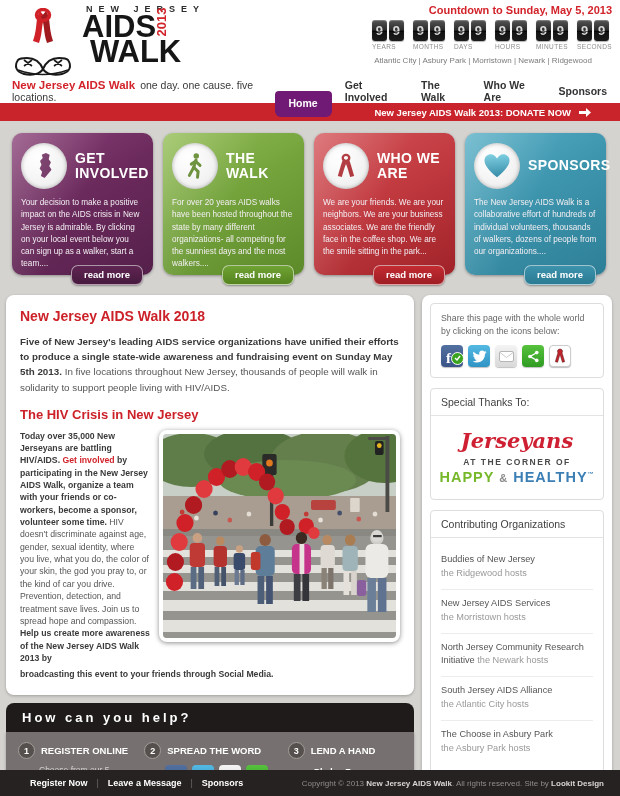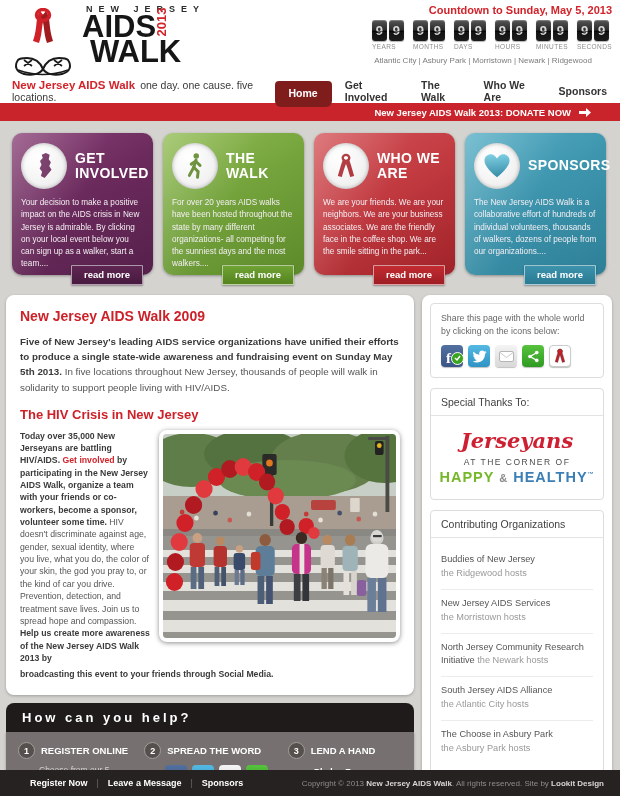--- a/index.html
+++ b/index.html
@@ -24,43 +24,43 @@
          justify-content:center;position:relative;box-shadow:inset 0 1px 1px rgba(255,255,255,.28),0 1px 1px rgba(0,0,0,.3);}
   .digit::after{content:"";position:absolute;left:0;right:0;top:50%;border-top:1px solid rgba(0,0,0,.55);}
   .cd-label{font-size:6.5px;color:#8d8d8d;letter-spacing:.4px;margin-top:2px;}
   .cd-locations{font-size:8px;color:#7b7b7b;margin-top:6px;text-align:center;}
   .navrow{position:absolute;left:0;right:0;bottom:0;height:25px;display:flex;align-items:center;
           justify-content:space-between;padding-left:12px;}
   .tagline{font-size:10.5px;color:#3a3a3a;}
   .tagline .brand{color:#d2232a;font-weight:bold;font-size:11.5px;margin-right:5px;}
   .nav{display:flex;align-items:center;height:100%;}
   .nav-item{font-size:10.5px;color:#333;font-weight:bold;padding:0 13px;cursor:pointer;}
-  .nav-item.active{background:#7f1d1d;color:#fff;border-radius:4px 4px 6px 6px;padding:6px 14px 8px;
-                   position:relative;top:3px;z-index:2;}
+  .nav-item.active{background:#701a75;color:#fff;border-radius:4px 4px 6px 6px;padding:6px 14px 8px;
+                   position:relative;top:13px;z-index:2;}
   
   .banner{background:#c9242b;height:18px;display:flex;align-items:center;justify-content:flex-end;
           padding-right:28px;color:#fff;font-size:9.5px;font-weight:bold;}
   .banner .arrow{margin-left:8px;display:inline-flex;}
   
   .boxes{display:flex;gap:10px;padding:12px 12px 0;}
   .fbox{width:141px;height:142px;border-radius:10px;position:relative;color:#fff;padding:9px;
         box-sizing:border-box;box-shadow:0 1px 3px rgba(0,0,0,.35);}
   .fbox::before{content:"";position:absolute;inset:0;border-radius:10px;
         background:linear-gradient(115deg,rgba(255,255,255,.22),rgba(255,255,255,0) 48%);pointer-events:none;}
   .fb-purple{background:linear-gradient(150deg,#8a4278,#6b2a5c 45%,#55204b);}
   .fb-green{background:linear-gradient(150deg,#93bd55,#74a33c 45%,#5d8a2a);}
   .fb-red{background:linear-gradient(150deg,#d4555a,#c13a40 45%,#a02329);}
   .fb-teal{background:linear-gradient(150deg,#57aec6,#3d95ad 45%,#2d7f97);}
   .fbox-head{display:flex;align-items:center;gap:8px;min-height:48px;}
   .fbox-icon{width:46px;height:46px;border-radius:50%;flex:none;display:flex;align-items:center;
         justify-content:center;background:radial-gradient(circle at 35% 30%,#fff,#e9e9e9);
         box-shadow:inset 0 0 4px rgba(0,0,0,.35);}
   .fbox-title{font-size:14px;font-weight:bold;letter-spacing:.4px;line-height:1.08;}
   .fbox-text{font-size:8.2px;line-height:1.5;margin-top:7px;color:#f3eef2;}
-  .readmore{position:absolute;right:10px;bottom:-10px;padding:3px 12px 4px;border-radius:1px;
+  .readmore{position:absolute;right:10px;bottom:-10px;padding:3px 12px 4px;border-radius:7px;
         font-size:9.5px;font-weight:bold;color:#fff;border:1px solid rgba(255,255,255,.55);
         box-shadow:0 1px 2px rgba(0,0,0,.35);cursor:pointer;}
   .rm-purple{background:linear-gradient(#5f2553,#471a3e);}
   .rm-green{background:linear-gradient(#6fa333,#55831f);}
   .rm-red{background:linear-gradient(#c32b31,#9e1e24);}
   .rm-teal{background:linear-gradient(#3d93ac,#2a7a93);}
   
   .mainrow{display:flex;gap:8px;padding:0 6px;margin-top:20px;align-items:flex-start;}
   .leftcol{width:408px;flex:none;}
   .main-left{background:#fff;border-radius:8px;padding:11px 14px 16px;box-shadow:0 1px 3px rgba(0,0,0,.25);
@@ -108,21 +108,21 @@
         font-family:"Liberation Serif",serif;}
   .ic-fb span{position:relative;top:2px;left:3px;}
   .ic-check{position:absolute;top:-4px;right:-4px;width:11px;height:11px;border-radius:50%;
         background:#3aa31f;border:1px solid #fff;display:flex;align-items:center;justify-content:center;}
   .ic-tw{background:linear-gradient(#54b9e2,#2f93c4);}
   .ic-mail{background:linear-gradient(#f4f4f4,#d8d8d8);}
   .ic-share{background:linear-gradient(#57c23d,#2f9b22);}
   .ic-ribbon{background:#fff;border:1px solid #ccc;box-sizing:border-box;}
   .walgreens{text-align:center;padding:12px 4px 14px;cursor:pointer;}
   .wg-script{font-family:"DejaVu Serif",serif;font-style:italic;font-weight:bold;color:#ce2032;font-size:21px;}
-  .wg-line2{color:#4a4a4a;font-size:8.5px;letter-spacing:1.5px;margin-top:4px;font-weight:normal;}
+  .wg-line2{color:#4a4a4a;font-size:8.5px;letter-spacing:1.5px;margin-top:4px;font-weight:bold;}
   .wg-line3{font-size:14.5px;font-weight:bold;letter-spacing:1px;margin-top:2px;}
   .wg-happy{color:#76b82a;}
   .wg-amp{color:#8a8a8a;font-size:11px;}
   .wg-healthy{color:#3c7fb5;}
   .wg-tm{font-size:6px;vertical-align:super;color:#3c7fb5;}
   .org{padding:7px 0 8px;border-bottom:1px solid #ececec;font-size:9.2px;line-height:1.5;}
   .org:last-child{border-bottom:none;}
   .org-name{color:#555;display:block;}
   .org-name.inline{display:inline;}
   .org-host{color:#999;}
@@ -302,21 +302,21 @@
       </div>
       <div class="fbox-text">The New Jersey AIDS Walk is a collaborative effort of hundreds of individual volunteers, thousands of walkers, dozens of people from our organizations....</div>
       <span class="readmore rm-teal">read more</span>
     </div>
   </div>
 
   <div class="mainrow">
 
     <div class="leftcol">
       <div class="main-left">
-        <h1 class="h-red h1">New Jersey AIDS Walk 2009</h1>
+        <h1 class="h-red h1">New Jersey AIDS Walk 2018</h1>
         <p class="intro">
           <b>Five of New Jersey's leading AIDS service organizations have unified their efforts to produce a single state-wide awareness and fundraising event on Sunday May 5th 2013.</b>
           <span>In five locations throughout New Jersey, thousands of people will walk in solidarity to support people living with HIV/AIDS.</span>
         </p>
         <h2 class="h-red h2">The HIV Crisis in New Jersey</h2>
         <div class="crisis-row">
           <div class="crisis-text">
             <b>Today over 35,000 New Jerseyans are battling HIV/AIDS.</b>
             <a class="redlink">Get involved</a>
             <b>by participating in the New Jersey AIDS Walk, organize a team with your friends or co-workers, become a sponsor, volunteer some time.</b>

